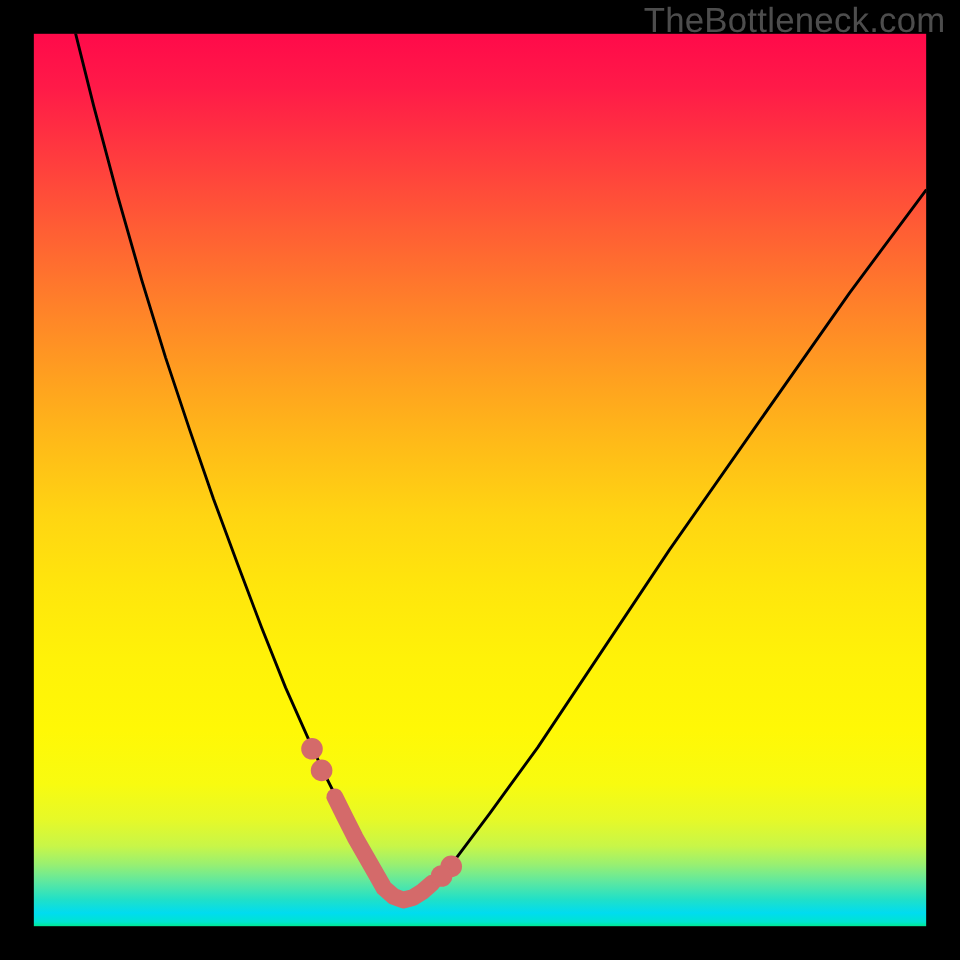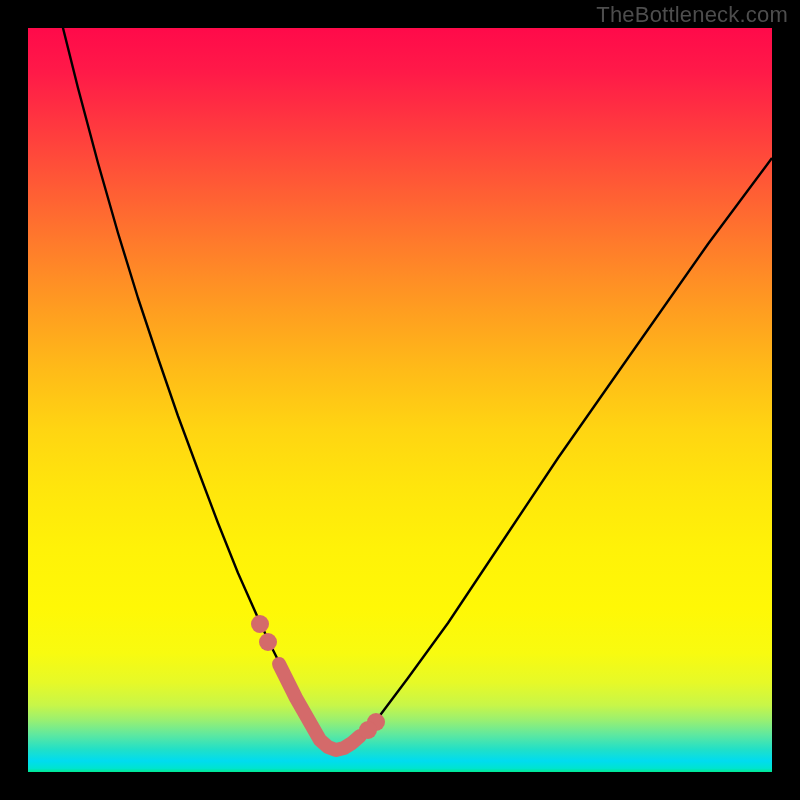--- a/index.html
+++ b/index.html
@@ -52,21 +52,21 @@
       #00dcf0 98.5%,
       #00e4d0 99.5%,
       #00e890 100%
     );
   }
   .watermark {
     position: absolute;
     top: 2px;
     right: 12px;
     color: #4d4d4d;
-    font-size: 22px;
+    font-size: 29px;
     font-weight: 400;
     letter-spacing: 0.2px;
   }
   svg.curve {
     position: absolute;
     left: 0; top: 0;
     width: 744px;
     height: 744px;
     overflow: visible;
   }

